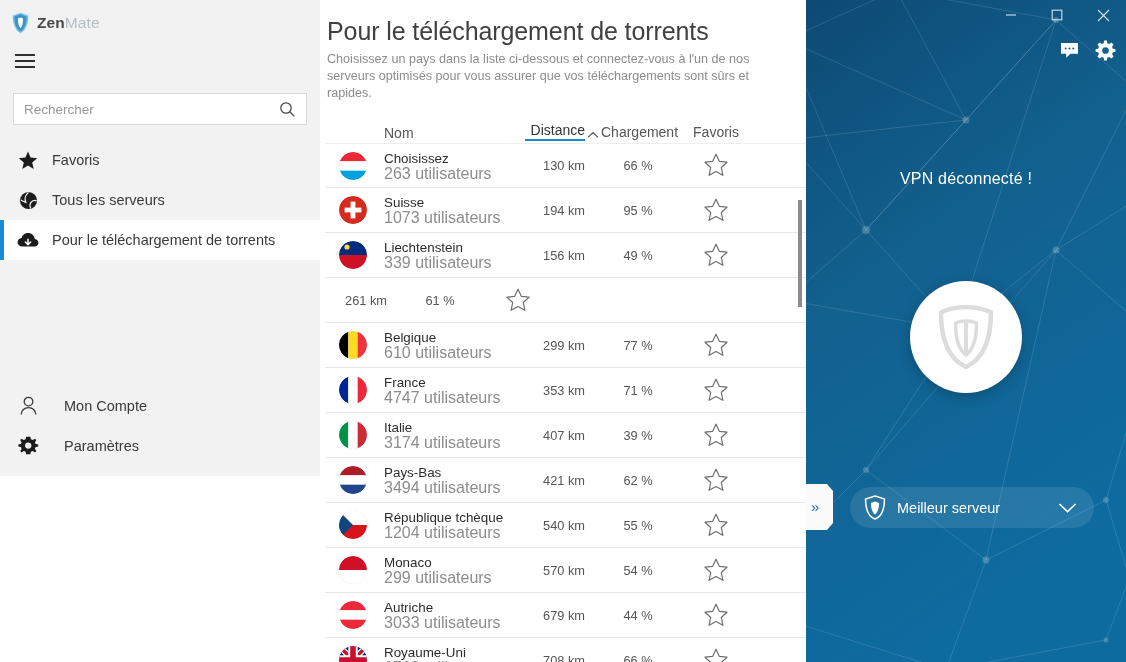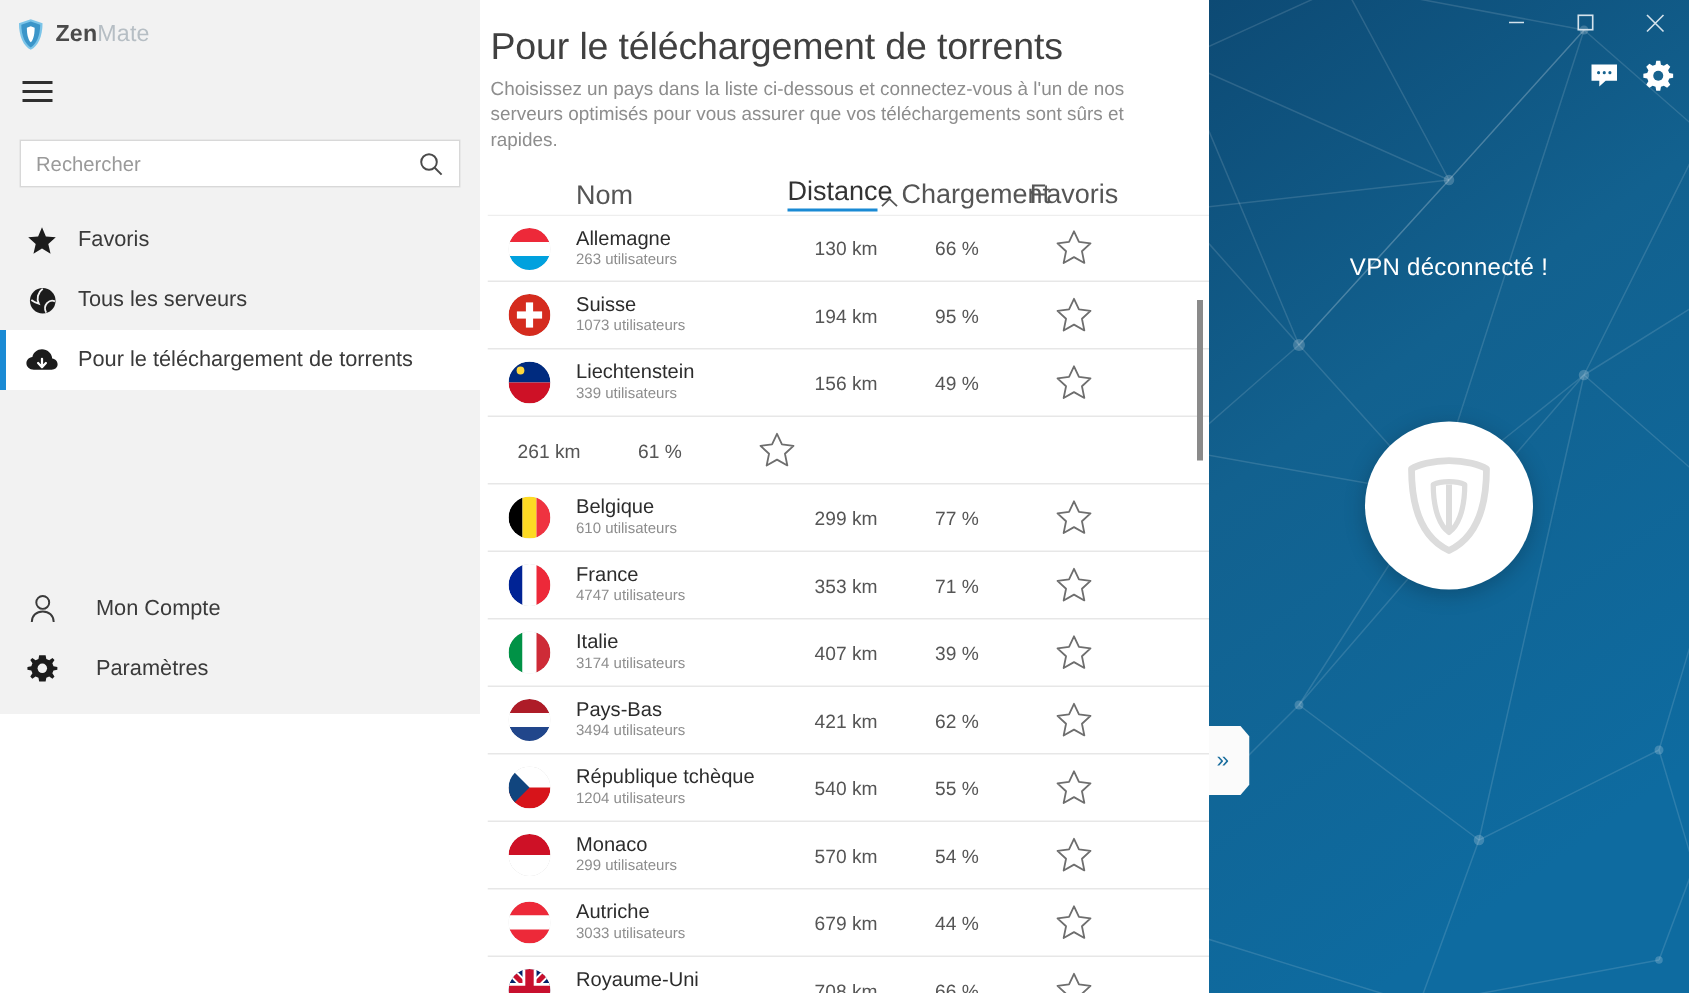--- a/index.html
+++ b/index.html
@@ -129,21 +129,21 @@
     margin: 5px 0 0 2px;
     width: 452px;
   }
 
   .table-head {
     display: flex;
     align-items: flex-end;
     height: 26px;
     margin-top: 13px;
     padding-left: 2px;
-    font-size: 18px;
+    font-size: 14px;
     color: #555;
   }
   .th { white-space: nowrap; }
   .th-name { width: 198px; padding-left: 57px; box-sizing: border-box; }
   .th-distance {
     width: 60px; text-align: right;
     color: #333;
     border-bottom: 2px solid #1a8ad4;
     padding-bottom: 1px;
     cursor: pointer;
@@ -175,21 +175,21 @@
   .flag {
     width: 28px; height: 28px; border-radius: 50%;
     overflow: hidden; flex: 0 0 28px;
     margin: 0 17px 0 12px;
     box-shadow: 0 0 0 0.5px rgba(0,0,0,.12) inset;
     position: relative;
   }
   .flag svg { display:block; width:28px; height:28px; }
   .name-block { display: flex; flex-direction: column; justify-content: center; }
   .country { font-size: 13.4px; color: #2c2c2c; line-height: 15px; }
-  .users { font-size: 10px; color: #8d8d8d; line-height: 14px; margin-top: 1px; }
+  .users { font-size: 16px; color: #8d8d8d; line-height: 14px; margin-top: 1px; }
   .cell-distance { width: 60px; text-align: right; font-size: 12.8px; color: #555; }
   .cell-gap { width: 16px; }
   .cell-charge { width: 74px; text-align: center; font-size: 12.8px; color: #555; }
   .cell-fav { width: 70px; display: flex; justify-content: center; align-items: center; padding-left: 6px;}
   .star { cursor: pointer; display: block; }
 
   .scrollbar-track {
     position: absolute;
     right: 4px; top: 0; width: 4px; height: 552px;
   }
@@ -389,21 +389,21 @@
                     </clipPath>
                   </defs>
                   <g clip-path="url(#cl-lu)">
                     <rect width="28" height="9.33" fill="#ed2939"></rect>
                     <rect y="9.33" width="28" height="9.34" fill="#fff"></rect>
                     <rect y="18.67" width="28" height="9.33" fill="#00a1de"></rect>
                   </g>
                 </svg>
               </div>
               <div class="name-block">
-                <div class="country">Allemagne</div>
+                <div class="country">Choisissez</div>
                 <div class="users">263 utilisateurs</div>
               </div>
             </div>
             <div class="cell-distance">130 km</div>
             <div class="cell-gap"></div>
             <div class="cell-charge">66 %</div>
             <div class="cell-fav">
               <svg class="star" width="26" height="25" viewBox="0 0 26 25">
                 <path d="M13 1.2 L16.3 8.3 L24 9.2 L18.3 14.5 L19.9 22.3 L13 18.4 L6.1 22.3 L7.7 14.5 L2 9.2 L9.7 8.3 Z" fill="none" stroke="#6e6e6e" stroke-width="1.2" stroke-linejoin="round"></path>
               </svg>
@@ -806,20 +806,34 @@
     <div class="vpn-status">VPN déconnecté !</div>
 
     <div class="big-shield">
       <svg width="62" height="68" viewBox="0 0 62 68">
         <path d="M31 4 C42 4 52 7 56 9.5 C56 40 46 57 31 64 C16 57 6 40 6 9.5 C10 7 20 4 31 4 Z" fill="none" stroke="#dcdcdc" stroke-width="4.5" stroke-linejoin="round"></path>
         <path d="M31 18 C35 18 39.5 19 41.5 20 C41.5 38 36.5 48 31 52 C25.5 48 20.5 38 20.5 20 C22.5 19 27 18 31 18 Z" fill="none" stroke="#dcdcdc" stroke-width="3.5" stroke-linejoin="round"></path>
         <path d="M31 20 L31 50" stroke="#dcdcdc" stroke-width="4"></path>
       </svg>
     </div>
 
+    <div class="server-select">
+      <span class="ss-icon">
+        <svg width="22" height="25" viewBox="0 0 22 25">
+          <path d="M11 1 L20.5 4 C20.5 15 16.5 22 11 24 C5.5 22 1.5 15 1.5 4 Z" fill="none" stroke="#ffffff" stroke-width="1.5"></path>
+          <path d="M11 6.5 L15 8 C15 14.5 13.2 18 11 19.5 C8.8 18 7 14.5 7 8 Z" fill="#ffffff"></path>
+        </svg>
+      </span>
+      <span class="ss-label">Meilleur serveur</span>
+      <span class="ss-caret">
+        <svg width="19" height="12" viewBox="0 0 19 12">
+            <path d="M1.5 2 L9.5 9.6 L17.5 2" fill="none" stroke="#ffffff" stroke-width="1.6"></path>
+          </svg>
+      </span>
+    </div>
 
     <div class="collapse-tab">
       <svg class="tabshape" viewBox="0 0 28 46" preserveAspectRatio="none">
         <path d="M0 0 L22 0 L28 7 L28 39 L22 46 L0 46 Z" fill="#fbfbfb"></path>
       </svg>
       <span class="chev">»</span>
     </div>
   </div>
 </div>
 

